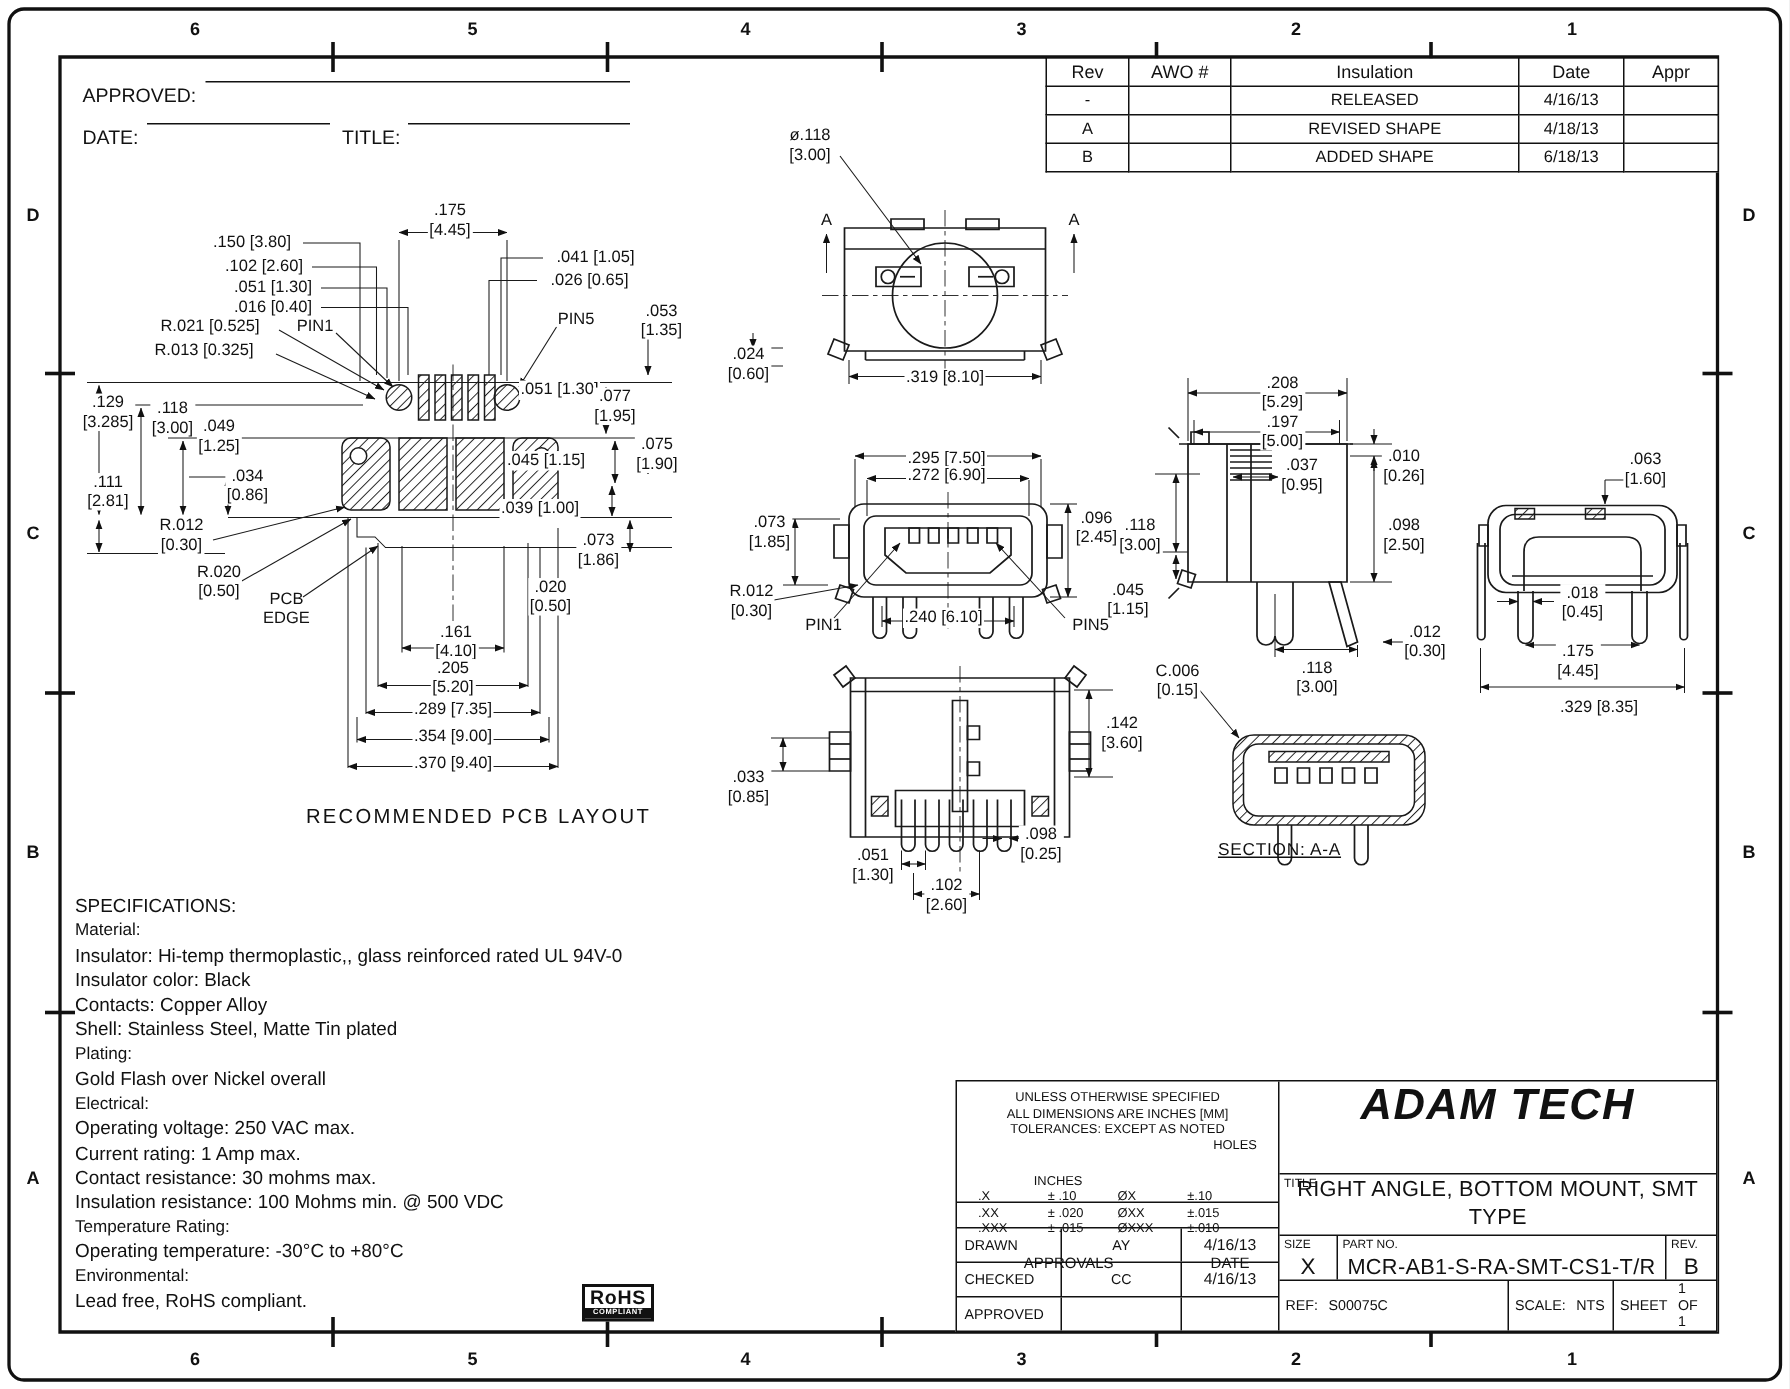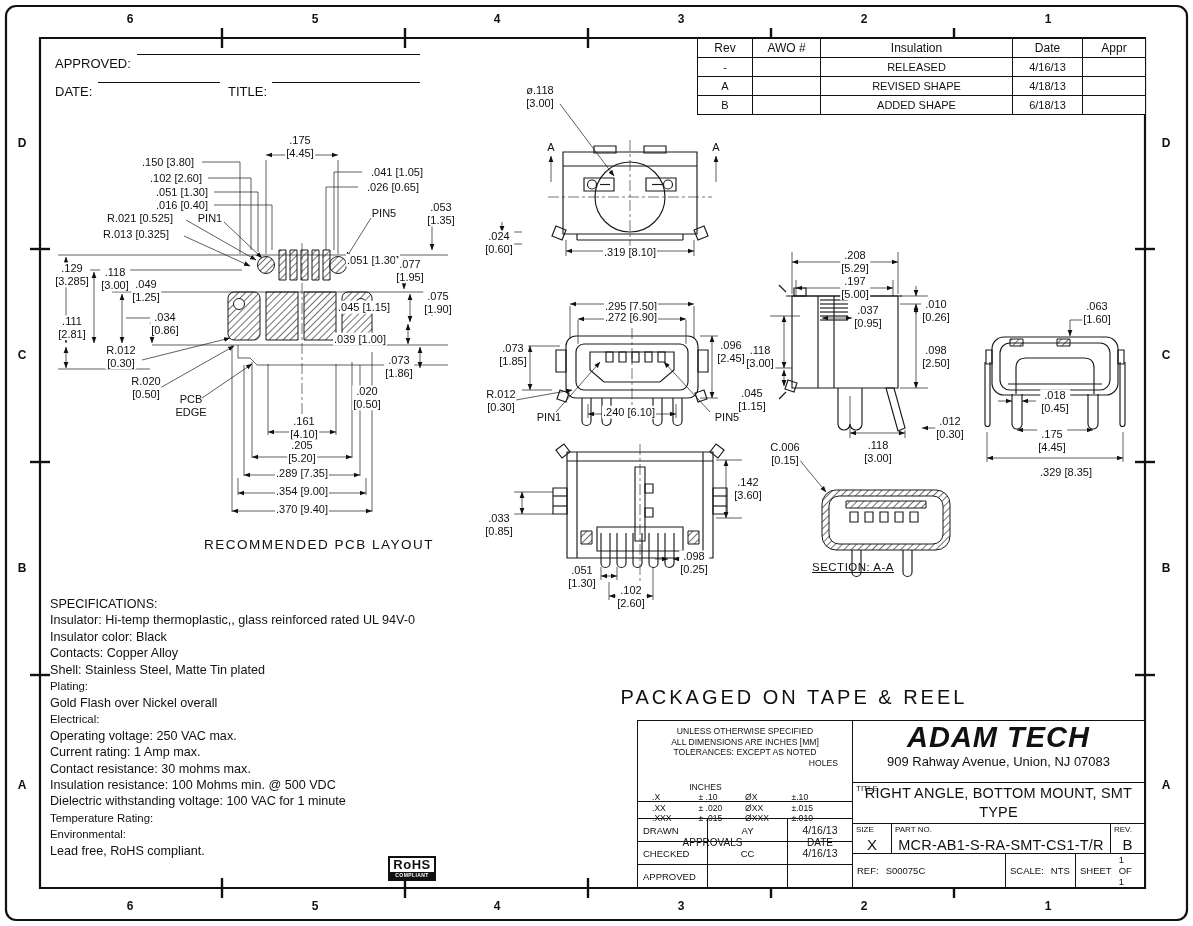--- a/index.html
+++ b/index.html
@@ -548,37 +548,37 @@
 [0.25]</div>
   <div class="dim" style="left:582px;top:577px">.051
 [1.30]</div>
   <div class="dim" style="left:631px;top:597px">.102
 [2.60]</div>
 
   <div class="dim" style="left:785px;top:454px">C.006
 [0.15]</div>
   <div class="sec-cap" style="left:853px;top:567px">SECTION: A-A</div>
 
-  <div class="pack" style="left:794px;top:697px">PACKAGED ON TAPE &amp; REEL</div>
 
   <div id="specs">
     <div>SPECIFICATIONS:</div>
+    <div class="spec-sub">Material:</div>
     <div>Insulator: Hi-temp thermoplastic,, glass reinforced rated UL 94V-0</div>
     <div>Insulator color: Black</div>
     <div>Contacts: Copper Alloy</div>
     <div>Shell: Stainless Steel, Matte Tin plated</div>
     <div class="spec-sub">Plating:</div>
     <div>Gold Flash over Nickel overall</div>
     <div class="spec-sub">Electrical:</div>
     <div>Operating voltage: 250 VAC max.</div>
     <div>Current rating: 1 Amp max.</div>
     <div>Contact resistance: 30 mohms max.</div>
     <div>Insulation resistance: 100 Mohms min. @ 500 VDC</div>
-    <div>Dielectric withstanding voltage: 100 VAC for 1 minute</div>
     <div class="spec-sub">Temperature Rating:</div>
+    <div>Operating temperature: -30°C to +80°C</div>
     <div class="spec-sub">Environmental:</div>
     <div>Lead free, RoHS compliant.</div>
   </div>
 
   <div id="rohs">
     <div class="r1">RoHS</div>
     <div class="r2">COMPLIANT</div>
   </div>
 
   <div id="tblock">
@@ -628,21 +628,20 @@
       </div>
       <div class="appr-row">
         <div class="c1">APPROVED</div>
         <div class="c2"></div>
         <div class="c3"></div>
       </div>
     </div>
     <div id="tb-right">
       <div class="company">
         <div class="co-name">ADAM TECH</div>
-        <div class="co-addr">909 Rahway Avenue, Union, NJ 07083</div>
       </div>
       <div class="title-box">
         <span class="title-lbl">TITLE</span>
         <div class="title-l2">RIGHT ANGLE, BOTTOM MOUNT, SMT TYPE</div>
       </div>
       <div class="size-row">
         <div class="size-cell">
           <span class="cell-lbl">SIZE</span>
           <div class="size-val">X</div>
         </div>

